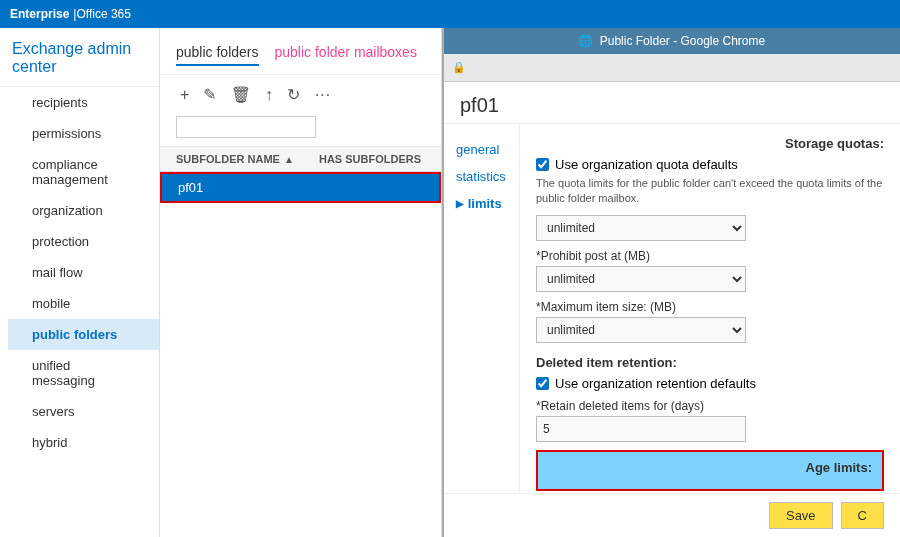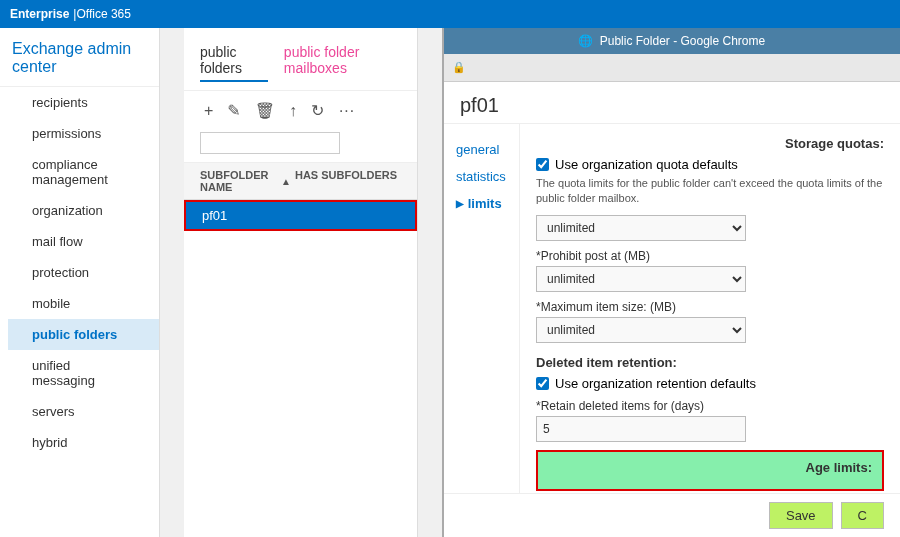--- a/index.html
+++ b/index.html
@@ -16,21 +16,20 @@
       font-size: 12px;
       flex-shrink: 0;
     }
     .top-bar-enterprise { font-weight: bold; margin-right: 4px; }
 
     
     .main-container {
       display: flex;
       flex: 1;
       overflow: hidden;
-      gap: 24px;
     }
 
     
     .sidebar {
       width: 160px;
       background: white;
       border-right: 1px solid #ddd;
       flex-shrink: 0;
       overflow-y: auto;
     }
@@ -259,37 +258,37 @@
       background: #f9f9f9;
       padding: 3px 6px;
       font-size: 12px;
       height: 26px;
       color: #333;
     }
     .age-limits-box {
       border: 2px solid #d00;
       padding: 8px 10px;
       margin-top: 8px;
-      background: #86efac;
+      background: #7dd3fc;
     }
     .browser-footer {
       padding: 8px 16px;
       border-top: 1px solid #eee;
       display: flex;
       justify-content: flex-end;
       gap: 8px;
       flex-shrink: 0;
       background: white;
     }
     .footer-btn {
       padding: 5px 16px;
       font-size: 13px;
       cursor: pointer;
       border: 1px solid #bbb;
-      background: #bef264;
+      background: #fde047;
       color: #333;
     }
     .sort-arrow { font-size: 10px; }
     .row-selected-folder {
       border: 2px solid #d00;
       color: white;
     }
     .toolbar-search-wrap {
       display: flex;
       flex-direction: column;
@@ -306,22 +305,22 @@
 </div>
 
 <div class="main-container">
 
   <div class="sidebar">
     <div class="sidebar-title">Exchange admin center</div>
     <div class="sidebar-item">recipients</div>
     <div class="sidebar-item">permissions</div>
     <div class="sidebar-item">compliance management</div>
     <div class="sidebar-item">organization</div>
+    <div class="sidebar-item">protection</div>
     <div class="sidebar-item">mail flow</div>
-    <div class="sidebar-item">protection</div>
     <div class="sidebar-item">mobile</div>
     <div class="sidebar-item active">public folders</div>
     <div class="sidebar-item">unified messaging</div>
     <div class="sidebar-item">servers</div>
     <div class="sidebar-item">hybrid</div>
   </div>
 
   <div class="content-panel">
     <div class="content-header">
       <span class="content-tab active">public folders</span>

